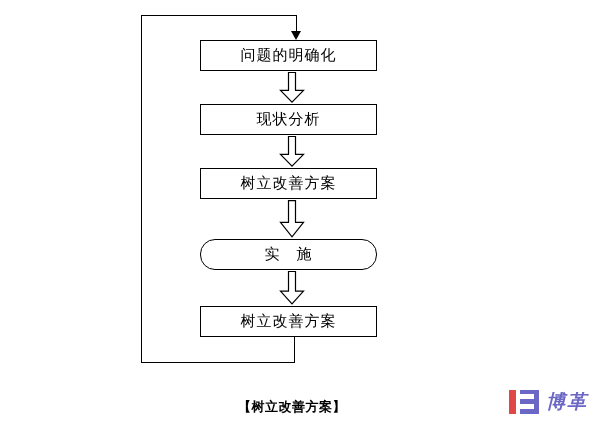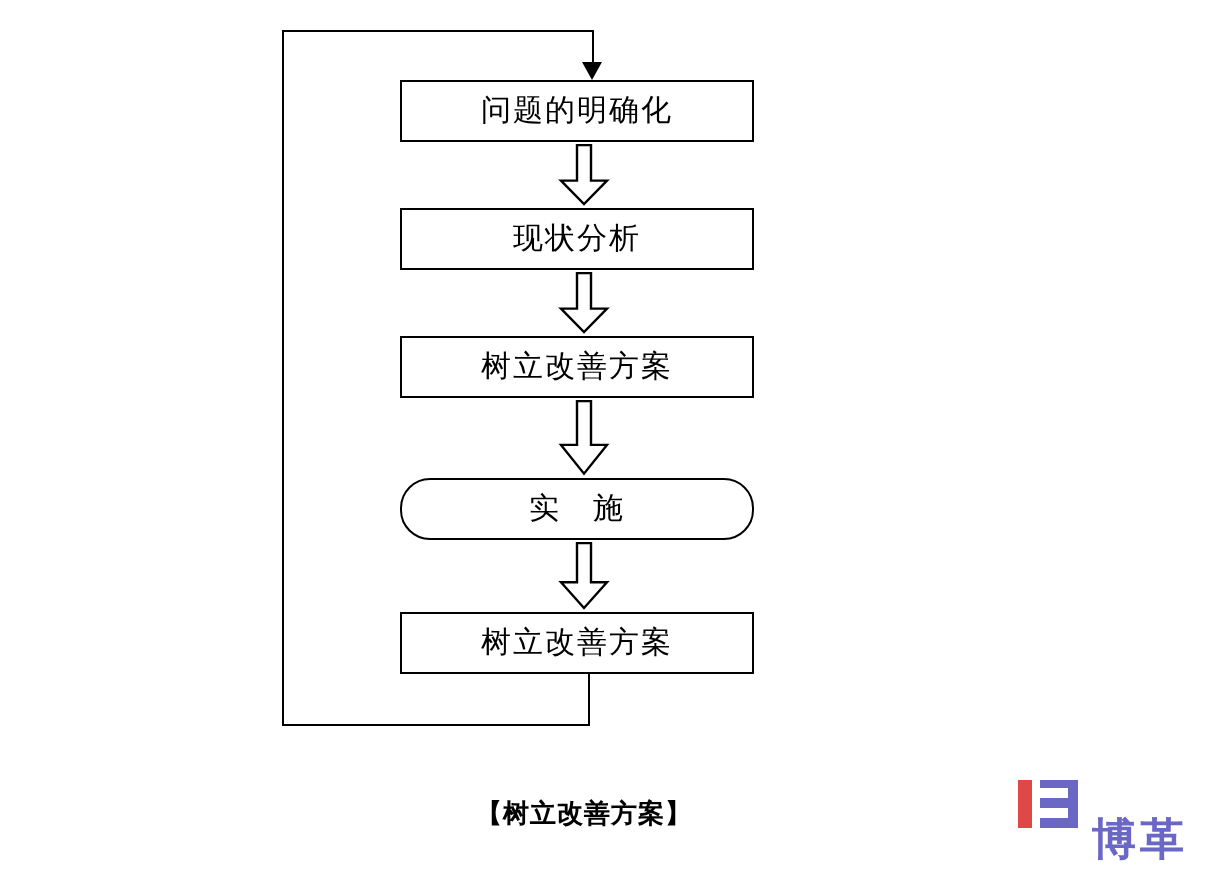--- a/index.html
+++ b/index.html
@@ -38,22 +38,22 @@
   #caption {
     position:absolute; left:192px; width:200px; top:398px; text-align:center;
     font-size:13px; font-weight:bold; letter-spacing:0.5px; white-space:nowrap;
   }
   
   #logo { position:absolute; left:507px; top:388px; width:100px; height:46px; }
   #logo-mark { position:absolute; left:0; top:1px; }
   #logo-mark .mark-red    { fill:var(--logo-red,#E04848); }
   #logo-mark .mark-purple { fill:var(--logo-purple,#6B67C5); }
   #logo-brand {
-    position:absolute; left:39px; top:17px; font-size:22px; font-weight:bold;
-    letter-spacing:2px; color:var(--logo-purple,#6B67C5); white-space:nowrap;
+    position:absolute; left:39px; top:1px; font-size:19px; font-weight:bold;
+    letter-spacing:2px; color:var(--logo-purple,#6B67C5); white-space:nowrap;font-style:italic;
   }
   #logo-site {
     position:absolute; left:1px; top:29px; font-size:11px; font-weight:bold;
     letter-spacing:1px; color:var(--site-text,#3A3A3A); white-space:nowrap;
   }
 </style>
 </head>
 <body>
 
 <div id="screen">

